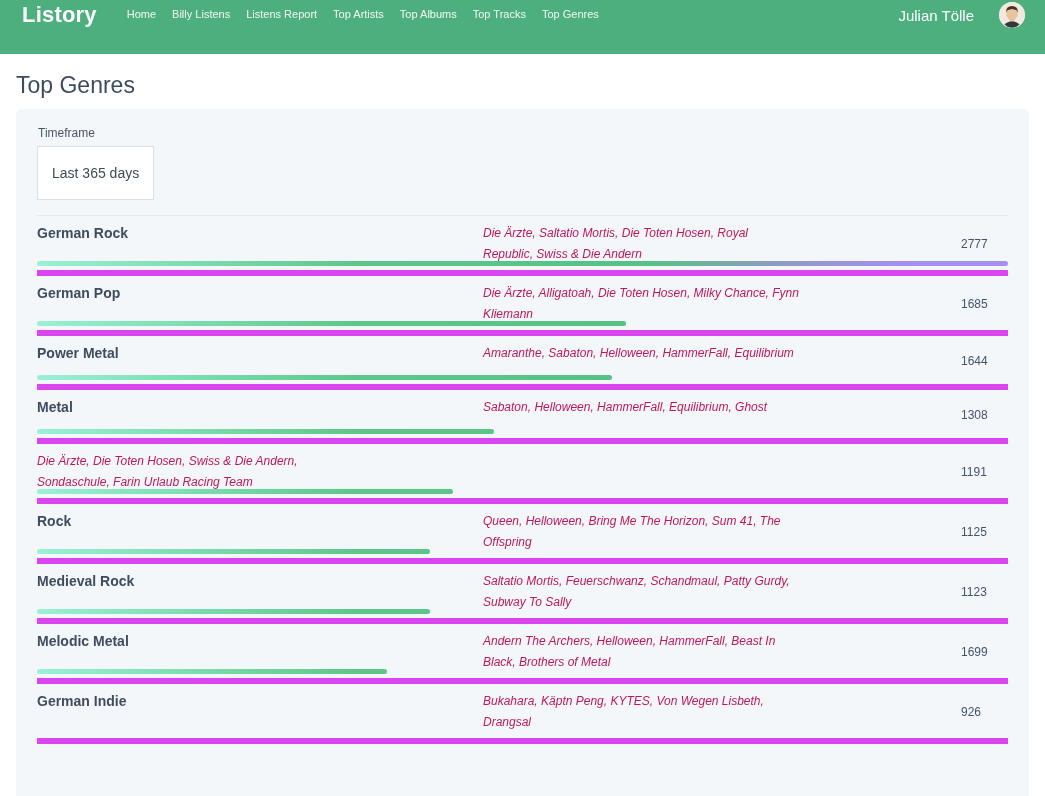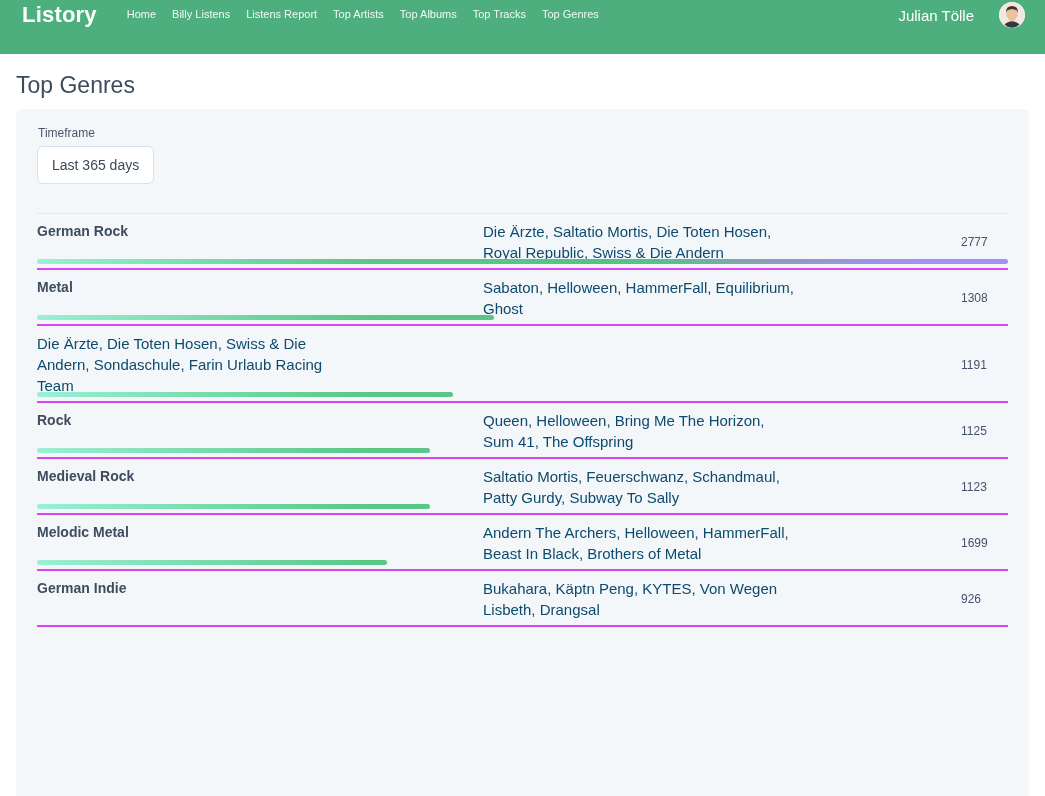--- a/index.html
+++ b/index.html
@@ -40,43 +40,43 @@
     margin: 0; padding: 18px 16px 10px;
     font-size: 23px; font-weight: 500; color: #3d4b5e;
   }
   .card {
     margin: 0 16px; background: #f4f7f9;
     border-radius: 6px; padding: 17px 21px 0;
     min-height: 700px;
   }
 
   
-  .filter { margin-bottom: 29px; }
+  .filter { margin-bottom: 15px; }
   .filter-label { font-size: 12px; color: #4a5568; margin: 0 0 6px 1px; }
   .filter-btn {
     display: inline-block; background: #ffffff;
-    border: 1px solid #d9e0e7; border-radius: 6px;
-    padding: 10px 14px; font-size: 14px; color: #3d4a5c;
+    border: 1px solid #d9e0e7; border-radius: 0;
+    padding: 18px 14px; font-size: 14px; color: #3d4a5c;
     font-family: "Liberation Sans", sans-serif; cursor: pointer;
   }
 
   
   .genre-list { border-top: 1px solid #e4e9ee; }
   .genre-row {
     position: relative; display: flex;
-    border-bottom: 2px solid #d946ef;
+    border-bottom: 6px solid #d946ef;
     padding: 7px 0 5px; min-height: 54px;
   }
   .g-name {
     width: 446px; padding-right: 20px;
     font-size: 14px; font-weight: bold; color: #3e4c5e;
     line-height: 21px;
   }
   .g-artists {
-    width: 316px; font-size: 15px; color: #0c4a6e; line-height: 21px;
+    width: 316px; font-size: 12px; color: #be185d; line-height: 21px; font-style: italic;
   }
   .g-count {
     margin-left: auto; width: 47px; align-self: center;
     font-size: 12px; color: #45526a;
   }
   .g-bar {
     position: absolute; left: 0; bottom: 4px; height: 5px;
     border-radius: 3px; background-repeat: no-repeat;
   }
 </style>
@@ -116,21 +116,33 @@
   </div>
 
   <div class="genre-list" id="genre-list">
   <div class="genre-row">
     <div class="g-name">German Rock</div>
     <div class="g-artists">Die Ärzte, Saltatio Mortis, Die Toten Hosen, Royal Republic, Swiss &amp; Die Andern</div>
     <div class="g-count">2777</div>
     <div class="g-bar" style="width: 100%; background-image: linear-gradient(90deg, rgb(154, 240, 212) 0%, rgb(91, 200, 136) 33%, rgb(87, 193, 133) 63%, rgb(143, 156, 192) 76%, rgb(165, 143, 243) 90%); background-size: 100% 100%;"></div>
   </div>
 
+  <div class="genre-row">
+    <div class="g-name">German Pop</div>
+    <div class="g-artists">Die Ärzte, Alligatoah, Die Toten Hosen, Milky Chance, Fynn Kliemann</div>
+    <div class="g-count">1685</div>
+    <div class="g-bar" style="width: 60.677%; background-image: linear-gradient(90deg, rgb(154, 240, 212) 0%, rgb(91, 200, 136) 33%, rgb(87, 193, 133) 63%, rgb(143, 156, 192) 76%, rgb(165, 143, 243) 90%); background-size: 164.807% 100%;"></div>
+  </div>
 
+  <div class="genre-row">
+    <div class="g-name">Power Metal</div>
+    <div class="g-artists">Amaranthe, Sabaton, Helloween, HammerFall, Equilibrium</div>
+    <div class="g-count">1644</div>
+    <div class="g-bar" style="width: 59.2006%; background-image: linear-gradient(90deg, rgb(154, 240, 212) 0%, rgb(91, 200, 136) 33%, rgb(87, 193, 133) 63%, rgb(143, 156, 192) 76%, rgb(165, 143, 243) 90%); background-size: 168.917% 100%;"></div>
+  </div>
 
   <div class="genre-row">
     <div class="g-name">Metal</div>
     <div class="g-artists">Sabaton, Helloween, HammerFall, Equilibrium, Ghost</div>
     <div class="g-count">1308</div>
     <div class="g-bar" style="width: 47.1012%; background-image: linear-gradient(90deg, rgb(154, 240, 212) 0%, rgb(91, 200, 136) 33%, rgb(87, 193, 133) 63%, rgb(143, 156, 192) 76%, rgb(165, 143, 243) 90%); background-size: 212.309% 100%;"></div>
   </div>
 
 
 

